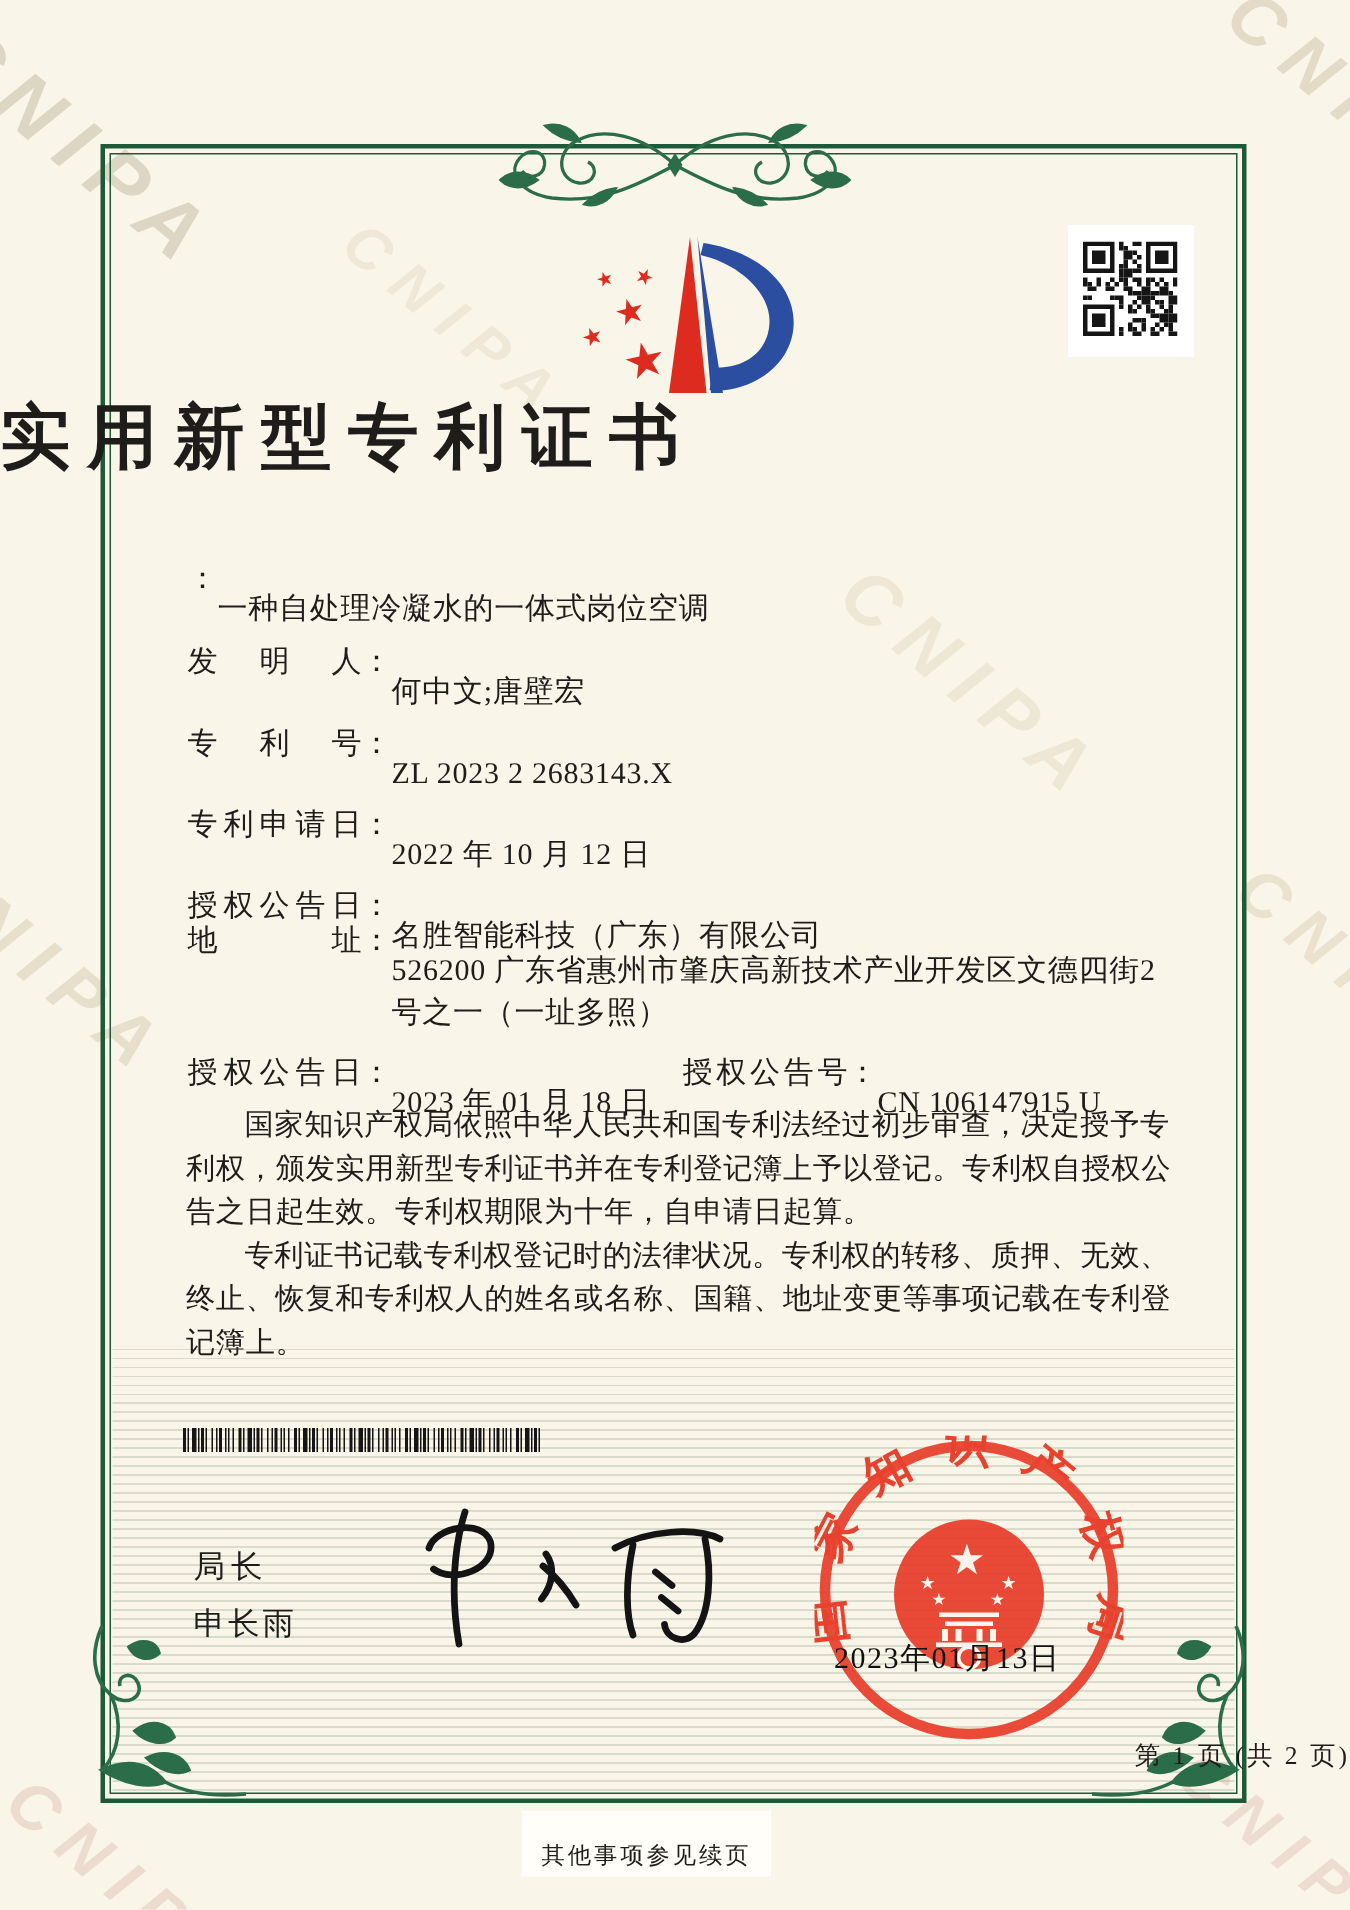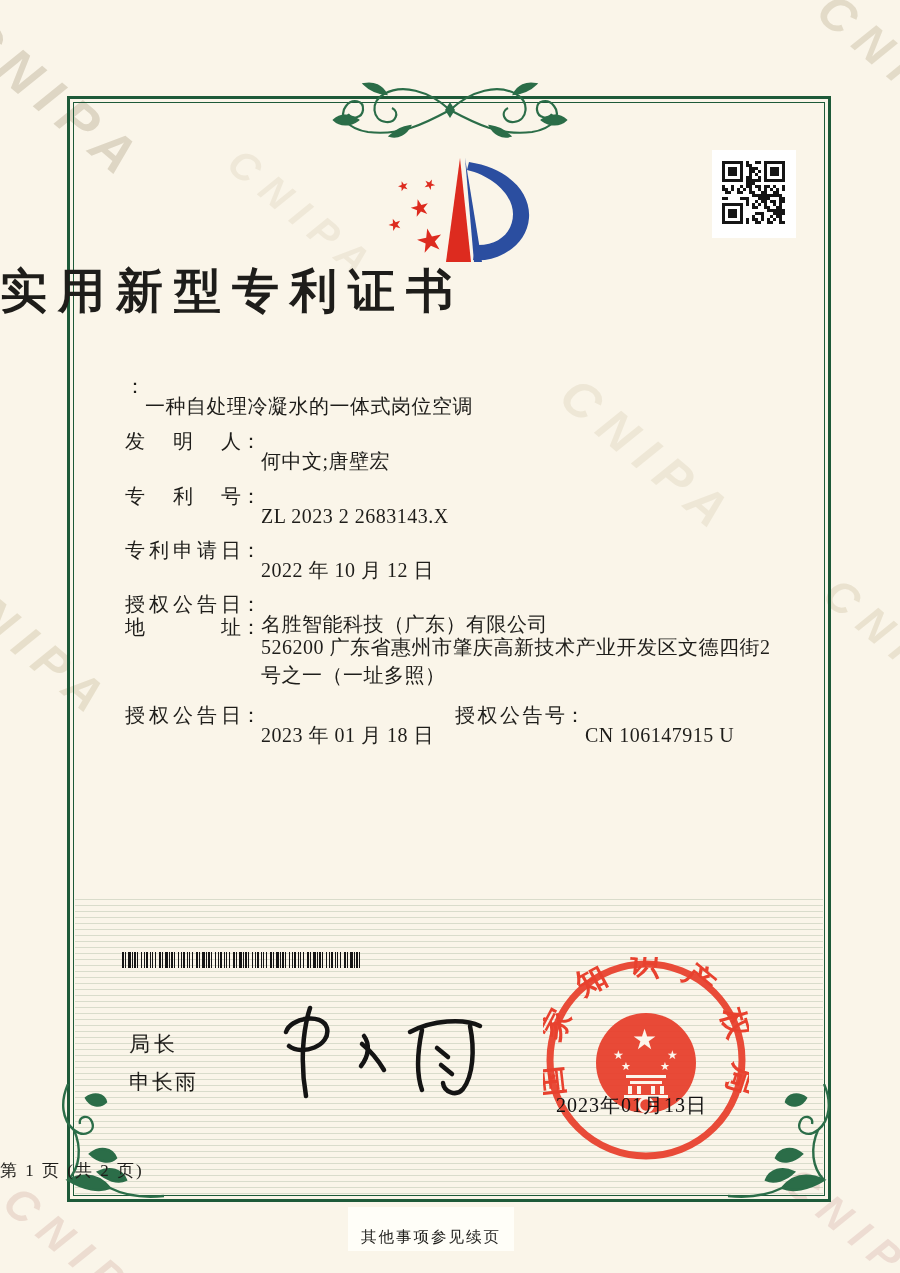--- a/index.html
+++ b/index.html
@@ -57,21 +57,21 @@
   .director-title{position:absolute;left:129px;top:1030px;font-size:21px;
                   font-family:"Liberation Sans","DejaVu Sans",sans-serif;letter-spacing:4px;}
   .director-name{position:absolute;left:129px;top:1068px;font-size:21px;
                  font-family:"Liberation Sans","DejaVu Sans",sans-serif;letter-spacing:2px;}
   .signature{position:absolute;left:272px;top:996px;}
 
   .seal{position:absolute;left:543px;top:957px;}
   .seal-date{position:absolute;left:556px;top:1092px;width:190px;font-size:20px;
              letter-spacing:1px;color:#111;z-index:6;}
 
-  .page-no{position:absolute;left:0;right:0;top:1159px;text-align:left;font-size:17px;letter-spacing:2px;}
+  .page-no{position:absolute;left:0;right:0;top:1159px;text-align:right;font-size:17px;letter-spacing:2px;}
   .cont-strip{position:absolute;left:348px;top:1207px;width:166px;height:44px;background:#fffef8;
               display:flex;align-items:center;justify-content:center;z-index:6;}
   .cont-strip span{font-size:15.5px;letter-spacing:2px;margin-top:16px;}
 </style>
 </head>
 <body>
 
 <div class="page">
 
   <div class="wm wm1">CNIPA</div>
@@ -310,20 +310,24 @@
       <span class="lbl">授权公告日</span>
         <span class="colon">：</span>
         <span class="val">2023 年 01 月 18 日</span>
     </div>
     <div class="grant-no">
       <span class="lbl">授权公告号</span>
         <span class="colon">：</span>
         <span class="val">CN 106147915 U</span>
     </div>
 
+    <div class="paras">
+      <p>国家知识产权局依照中华人民共和国专利法经过初步审查，决定授予专利权，颁发实用新型专利证书并在专利登记簿上予以登记。专利权自授权公告之日起生效。专利权期限为十年，自申请日起算。</p>
+      <p>专利证书记载专利权登记时的法律状况。专利权的转移、质押、无效、终止、恢复和专利权人的姓名或名称、国籍、地址变更等事项记载在专利登记簿上。</p>
+    </div>
 
     <div class="barcode">
         <div style="width:2px;height:16px;background:#151515"></div>
         <div style="width:1px;height:16px;background:transparent"></div>
         <div style="width:1px;height:16px;background:#151515"></div>
         <div style="width:2px;height:16px;background:transparent"></div>
         <div style="width:3px;height:16px;background:#151515"></div>
         <div style="width:1px;height:16px;background:transparent"></div>
         <div style="width:1px;height:16px;background:#151515"></div>
         <div style="width:1px;height:16px;background:transparent"></div>

